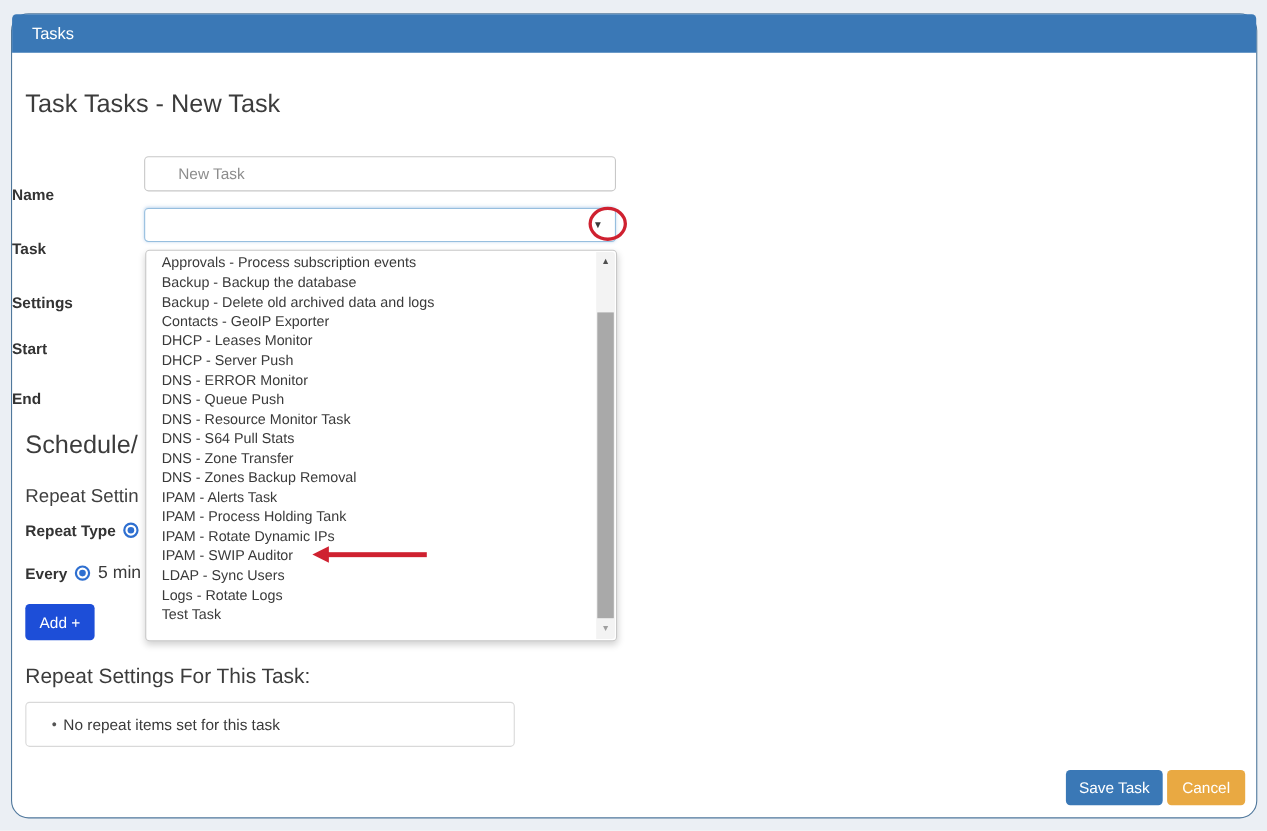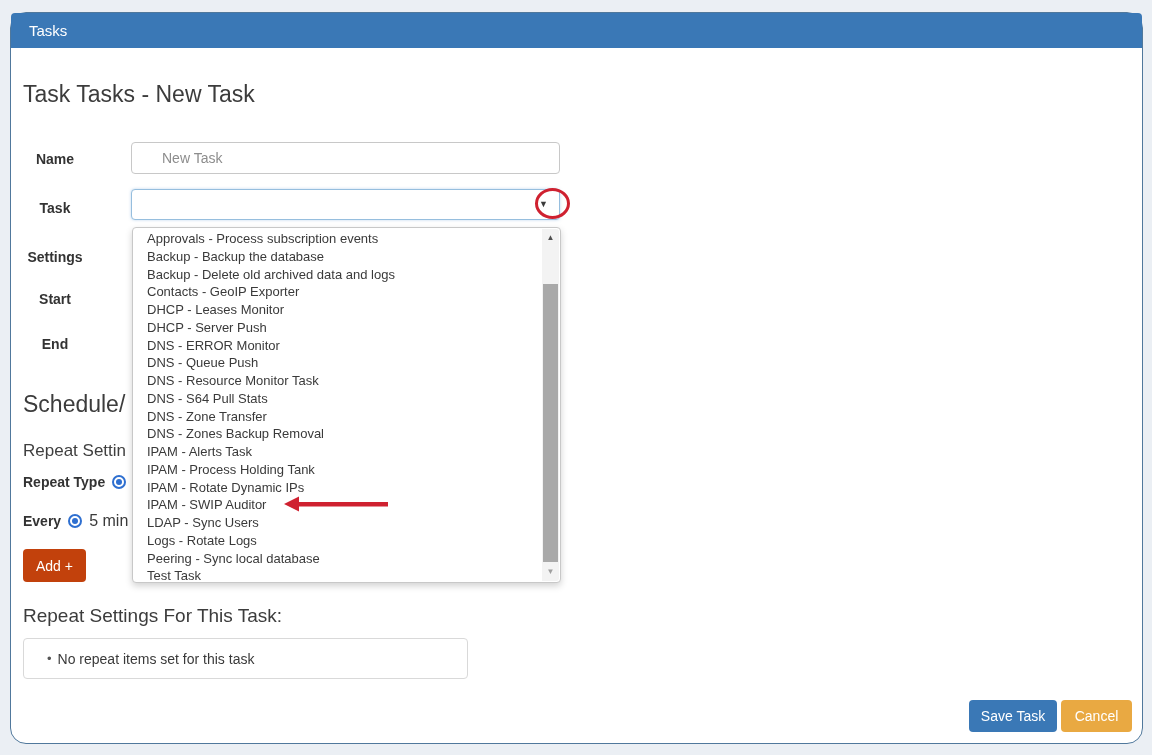--- a/index.html
+++ b/index.html
@@ -4,22 +4,22 @@
 <style>
   * { margin:0; padding:0; box-sizing:border-box; }
   html,body { width:1152px; height:755px; overflow:hidden;
     background:#ebeff4; font-family:"Liberation Sans", sans-serif; }
   .panel { position:absolute; left:10px; top:12px; width:1133px; height:732px;
     background:#ffffff; border:1px solid #50789c; border-radius:16px; }
   .panel-header { position:absolute; left:0; top:0; width:100%; height:35px;
     background:#3a78b6; border-radius:4px 4px 0 0; color:#ffffff;
     font-size:15px; line-height:35px; padding-left:18px; }
   .h1 { position:absolute; left:12px; top:68px; font-size:23px; color:#3c3c3c; }
-  .flabel { position:absolute; left:0; width:88px; text-align:center;
-    font-size:14px; font-weight:bold; color:#333; }
+  .flabel { position:absolute; left:0; width:88px; text-align:left;
+    font-size:14px; font-weight:bold; color:#333;margin-top:18px; }
   .text-input { position:absolute; left:120px; width:429px; height:32px;
     border:1px solid #c8c8c8; border-radius:4px; font-size:14px; color:#8d8d8d;
     padding-left:30px; font-family:"Liberation Sans", sans-serif; outline:none; }
   .select { position:absolute; left:120px; top:176px; width:429px; height:31px;
     border:1px solid #96bede; border-radius:4px; background:#fff;
     box-shadow:0 0 3px rgba(120,170,220,.5); cursor:pointer; }
   .select .caret { position:absolute; right:11px; top:9px; font-size:9px; color:#3a3a3a; }
   .ann-circle { position:absolute; left:524px; top:175px; width:35px; height:31px;
     border:3px solid #cf2130; border-radius:50%; z-index:30; }
   .listbox { position:absolute; left:121px; top:214px; width:429px; height:356px;
@@ -39,21 +39,21 @@
   .h3 { position:absolute; left:12px; top:428px; font-size:17px; color:#3f3f3f; }
   .radio-row { position:absolute; display:flex; align-items:center; gap:7px; }
   .radio-row .rlabel { font-size:14px; font-weight:bold; color:#333; }
   .radio-row .rvalue { font-size:16px; color:#3a3a3a; }
   .radio { width:14px; height:14px; border:2px solid #2e6fd0; border-radius:50%;
     background:#fff; position:relative; cursor:pointer; flex:0 0 auto; }
   .radio::after { content:""; position:absolute; left:2px; top:2px; width:6px;
     height:6px; border-radius:50%; background:#2e6fd0; }
   .btn { position:absolute; border:none; border-radius:4px; color:#fff;
     font-size:14px; cursor:pointer; font-family:"Liberation Sans", sans-serif; }
-  .btn-add { left:12px; top:536px; width:63px; height:33px; background:#c2410c; }
+  .btn-add { left:12px; top:536px; width:63px; height:33px; background:#1d4ed8; }
   .h4 { position:absolute; left:12px; top:592px; font-size:19px; color:#3c3c3c; }
   .empty-box { position:absolute; left:12px; top:625px; width:445px; height:41px;
     border:1px solid #d9d9d9; border-radius:4px; display:flex; align-items:center; }
   .empty-box .bullet { margin-left:23px; margin-right:6px; color:#555; font-size:13px; }
   .empty-box .msg { font-size:14px; color:#3a3a3a; }
   .btn-save { left:958px; top:687px; width:88px; height:32px; background:#3a78b6; }
   .btn-cancel { left:1050px; top:687px; width:71px; height:32px; background:#e9a942; }
 </style>
 </head>
 <body>
@@ -114,21 +114,20 @@
     <div class="opt">DNS - Resource Monitor Task</div>
     <div class="opt">DNS - S64 Pull Stats</div>
     <div class="opt">DNS - Zone Transfer</div>
     <div class="opt">DNS - Zones Backup Removal</div>
     <div class="opt">IPAM - Alerts Task</div>
     <div class="opt">IPAM - Process Holding Tank</div>
     <div class="opt">IPAM - Rotate Dynamic IPs</div>
     <div class="opt">IPAM - SWIP Auditor</div>
     <div class="opt">LDAP - Sync Users</div>
     <div class="opt">Logs - Rotate Logs</div>
-    <div class="opt">Peering - Sync local database</div>
     <div class="opt">Test Task</div>
     <div class="sbar">
       <div class="sbtn up">▲</div>
       <div class="sthumb"></div>
       <div class="sbtn down">▼</div>
     </div>
   </div>
 
   <svg class="ann-arrow" width="108" height="18" viewBox="0 0 108 18">
     <polygon points="2,9 17,1.5 17,16.5" fill="#cf2130"></polygon>

